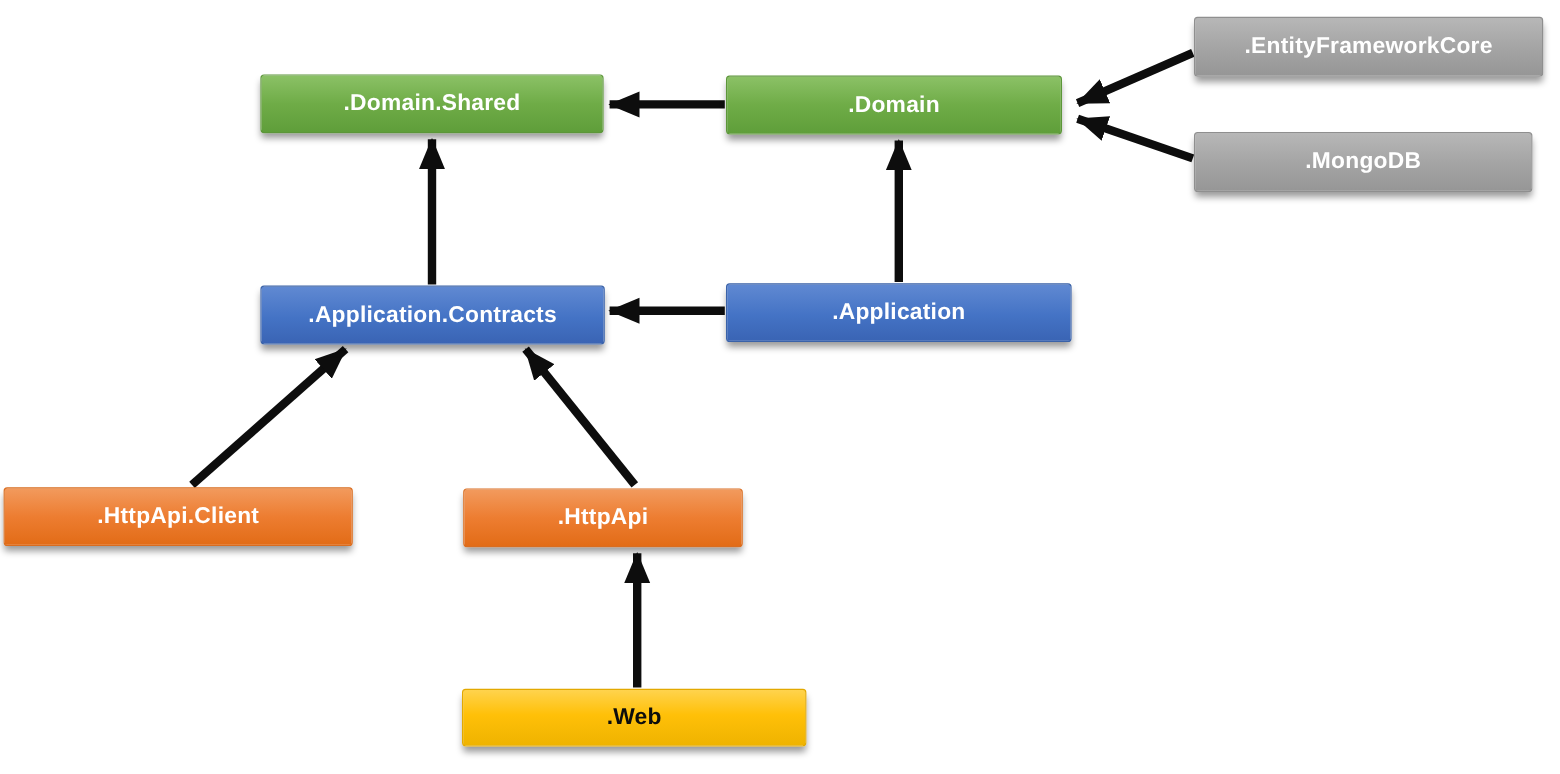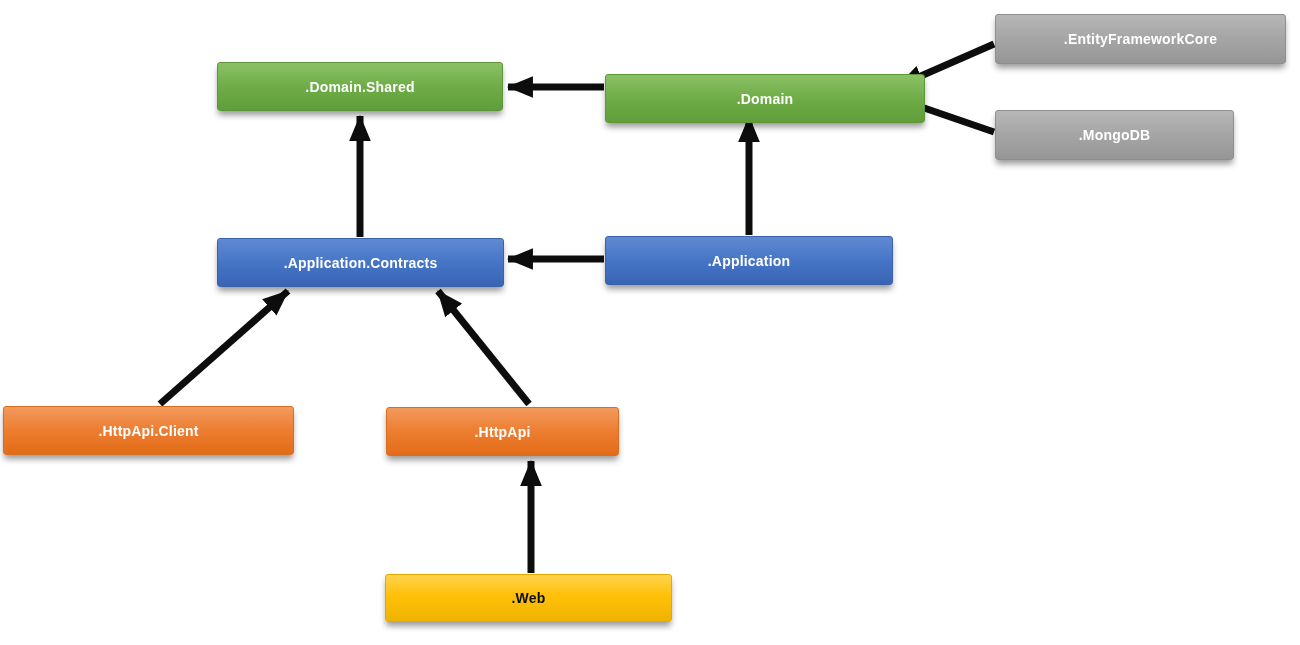--- a/index.html
+++ b/index.html
@@ -15,21 +15,21 @@
     position: absolute;
     left: 0; top: 0;
     width: 1300px; height: 645px;
   }
   .node {
     position: absolute;
     display: flex;
     align-items: center;
     justify-content: center;
     font-weight: bold;
-    font-size: 14px;
+    font-size: 19px;
     color: #ffffff;
     border-radius: 3px;
     box-shadow: 0 5px 6px -1px rgba(0,0,0,0.40);
     box-sizing: border-box;
     letter-spacing: 0.2px;
   }
   .node.green {
     background: linear-gradient(180deg, #8BC166 0%, #6FAC47 50%, #5F9E3A 100%);
     border: 1px solid #5C9639;
   }
@@ -73,25 +73,25 @@
     <line class="arrow-line" x1="749" y1="235" x2="749" y2="117" marker-end="url(#ah)"></line>
     <line class="arrow-line" x1="994" y1="44" x2="898" y2="86" marker-end="url(#ah)"></line>
     <line class="arrow-line" x1="994" y1="132" x2="898" y2="99" marker-end="url(#ah)"></line>
     <line class="arrow-line" x1="160" y1="404" x2="288" y2="291" marker-end="url(#ah)"></line>
     <line class="arrow-line" x1="529" y1="404" x2="438" y2="291" marker-end="url(#ah)"></line>
     <line class="arrow-line" x1="531" y1="573" x2="531" y2="461" marker-end="url(#ah)"></line>
   </svg>
 
   <div class="node green" style="left:217px; top:62px;  width:286px; height:49px;">.Domain.Shared</div>
 
-  <div class="node green" style="left:605px; top:74px;  width:320px; height:49px;">.Domain</div>
+  <div class="node green" style="left:605px; top:63px;  width:280px; height:49px;">.Domain</div>
 
   <div class="node gray" style="left:995px; top:14px;  width:291px; height:50px;">.EntityFrameworkCore</div>
 
-  <div class="node gray" style="left:995px; top:110px; width:239px; height:50px;">.MongoDB</div>
+  <div class="node gray" style="left:995px; top:110px; width:282px; height:50px;">.MongoDB</div>
 
   <div class="node blue" style="left:217px; top:238px; width:287px; height:49px;">.Application.Contracts</div>
 
   <div class="node blue" style="left:605px; top:236px; width:288px; height:49px;">.Application</div>
 
   <div class="node orange" style="left:3px;  top:406px; width:291px; height:49px;">.HttpApi.Client</div>
 
   <div class="node orange" style="left:386px; top:407px; width:233px; height:49px;">.HttpApi</div>
 
   <div class="node gold" style="left:385px; top:574px; width:287px; height:48px;">.Web</div>

